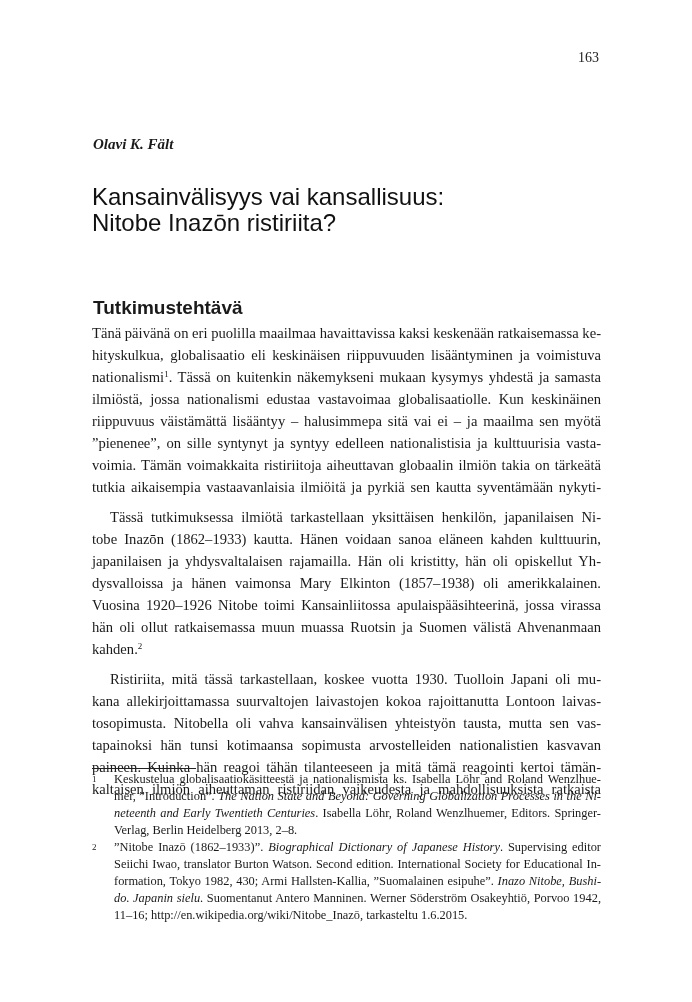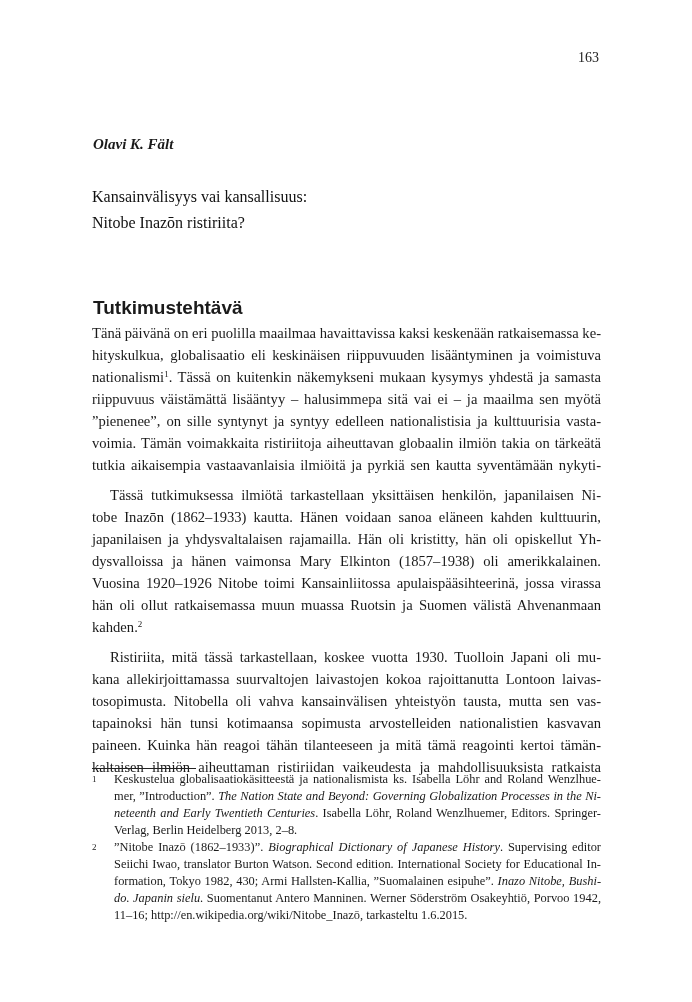--- a/index.html
+++ b/index.html
@@ -1,19 +1,19 @@
 <!DOCTYPE html>
 <html><head>
 <meta charset="utf-8">
 <style>
   html, body { margin: 0; padding: 0; background: #ffffff; }
   body { width: 692px; height: 1002px; position: relative; overflow: hidden; color: #1a1a1a; }
   .page-number { position: absolute; top: 50px; left: 578px; font-family: "Liberation Serif", serif; font-size: 14px; }
   .author { position: absolute; top: 136px; left: 93px; font-family: "Liberation Serif", serif; font-style: italic; font-weight: bold; font-size: 15px; }
-  .title { position: absolute; top: 184px; left: 92px; font-family: Liberation Serif, serif; font-size: 16px; line-height: 26px; color: #111; }
+  .title { position: absolute; top: 184px; left: 92px; font-family: Liberation Sans, sans-serif; font-size: 24px; line-height: 26px; color: #111; }
   .title div { white-space: nowrap; }
   .section-heading { position: absolute; top: 297px; left: 93px; font-family: "Liberation Sans", sans-serif; font-weight: bold; font-size: 19px; }
   .body { position: absolute; top: 322px; left: 92px; width: 509px; font-family: "Liberation Serif", serif; font-size: 14.6px; line-height: 22px; }
   .line { display: block; white-space: nowrap; text-align: justify; text-align-last: justify; height: 22px; }
   .line.last { text-align-last: left; }
   .line.indent { padding-left: 18px; margin-top: 8px; }
   sup { font-size: 9px; line-height: 0; vertical-align: 5px; }
   .rule { position: absolute; top: 768px; left: 92px; width: 104px; height: 1px; background: #222; }
   .footnotes { position: absolute; top: 771px; left: 92px; width: 509px; font-family: "Liberation Serif", serif; font-size: 12.4px; line-height: 17px; }
   .fn { position: relative; padding-left: 22px; }
@@ -30,20 +30,21 @@
   <div>Kansainvälisyys vai kansallisuus:</div>
   <div>Nitobe Inazōn ristiriita?</div>
 </div>
 <div class="section-heading">Tutkimustehtävä</div>
 
 <div class="body">
   <div>
     <span class="line">Tänä päivänä on eri puolilla maailmaa havaittavissa kaksi keskenään ratkaisemassa ke-</span>
     <span class="line">hityskulkua, globalisaatio eli keskinäisen riippuvuuden lisääntyminen ja voimistuva</span>
     <span class="line"><span>nationalismi</span><sup>1</sup><span>. Tässä on kuitenkin näkemykseni mukaan kysymys yhdestä ja samasta</span></span>
+    <span class="line">ilmiöstä, jossa nationalismi edustaa vastavoimaa globalisaatiolle. Kun keskinäinen</span>
     <span class="line">riippuvuus väistämättä lisääntyy – halusimmepa sitä vai ei – ja maailma sen myötä</span>
     <span class="line">”pienenee”, on sille syntynyt ja syntyy edelleen nationalistisia ja kulttuurisia vasta-</span>
     <span class="line">voimia. Tämän voimakkaita ristiriitoja aiheuttavan globaalin ilmiön takia on tärkeätä</span>
     <span class="line">tutkia aikaisempia vastaavanlaisia ilmiöitä ja pyrkiä sen kautta syventämään nykyti-</span>
   </div>
   <div>
     <span class="line indent">Tässä tutkimuksessa ilmiötä tarkastellaan yksittäisen henkilön, japanilaisen Ni-</span>
     <span class="line">tobe Inazōn (1862–1933) kautta. Hänen voidaan sanoa eläneen kahden kulttuurin,</span>
     <span class="line">japanilaisen ja yhdysvaltalaisen rajamailla. Hän oli kristitty, hän oli opiskellut Yh-</span>
     <span class="line">dysvalloissa ja hänen vaimonsa Mary Elkinton (1857–1938) oli amerikkalainen.</span>

